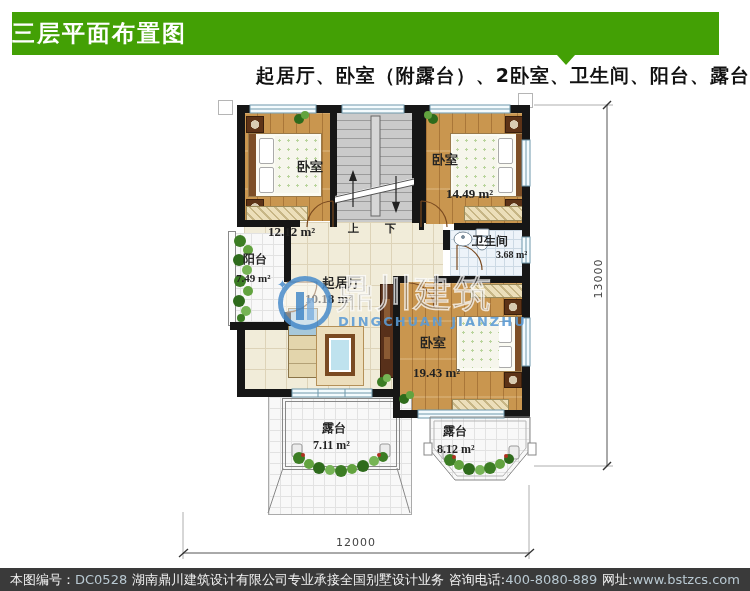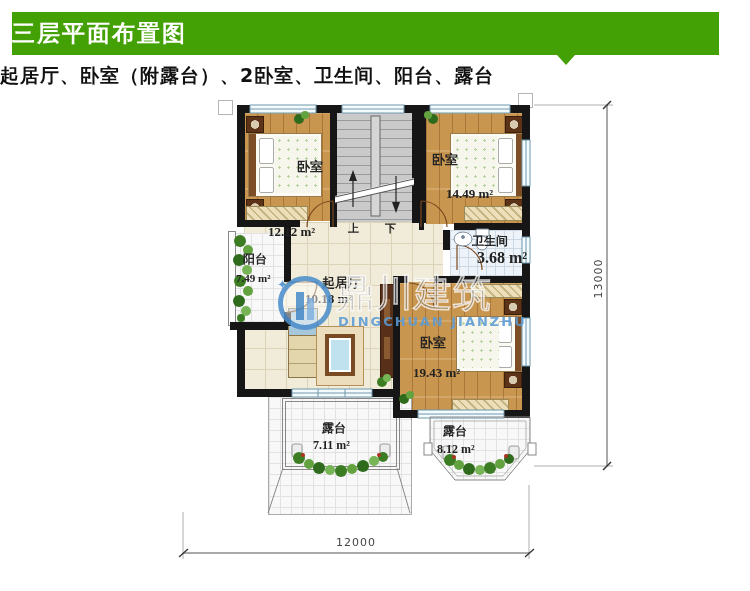--- a/index.html
+++ b/index.html
@@ -5,21 +5,21 @@
   html,body{margin:0;padding:0;background:#fff;}
   .stage{position:relative;width:750px;height:591px;background:#fff;overflow:hidden;
          font-family:"DejaVu Sans","Liberation Sans",sans-serif;}
   .abs{position:absolute;}
   
   .hdr-bar{left:12px;top:12px;width:707px;height:43px;background:#43a005;
            display:flex;align-items:center;justify-content:flex-start;z-index:10;}
   .hdr-title{color:#fff;font-size:23px;font-weight:bold;letter-spacing:2px;}
   .hdr-tri{left:557px;top:55px;width:0;height:0;border-left:9px solid transparent;
            border-right:9px solid transparent;border-top:10px solid #43a005;z-index:10;}
-  .subtitle{left:0;top:63px;width:750px;text-align:left;font-size:19px;font-weight:bold;
+  .subtitle{left:0;top:63px;width:750px;text-align:right;font-size:19px;font-weight:bold;
             color:#111;letter-spacing:1px;z-index:10;}
   
   .footer{left:0;top:568px;width:750px;height:23px;background:#3a3a3a;color:#f2f2f2;
           display:flex;align-items:center;justify-content:space-between;
           padding:0 10px;box-sizing:border-box;font-size:13px;z-index:10;white-space:nowrap;}
   .footer .val{color:#b9c9d2;}
   
   .fl{position:absolute;}
   .tile-cream{background-color:#f1ecd9;background-image:
       linear-gradient(#ddd3b8 1px,transparent 1px),
@@ -281,21 +281,21 @@
       <line x1="603" y1="109" x2="611" y2="101" stroke="#333" stroke-width="1.4"></line>
       <line x1="603" y1="470" x2="611" y2="462" stroke="#333" stroke-width="1.4"></line>
     </g>
   </svg>
 
   <div class="lbl" style="left:297px;top:158px;font-size:13px;">卧室</div>
   <div class="lbl" style="left:268px;top:185px;font-size:13px;margin-top:39px;">12.12 m²</div>
   <div class="lbl" style="left:432px;top:151px;font-size:13px;">卧室</div>
   <div class="lbl" style="left:446px;top:186px;font-size:13px;">14.49 m²</div>
   <div class="lbl" style="left:472px;top:233px;font-size:12px;">卫生间</div>
-  <div class="lbl" style="left:477px;top:249px;font-size:16px;">3.68 m²</div>
+  <div class="lbl" style="left:496px;top:249px;font-size:10px;">3.68 m²</div>
   <div class="lbl" style="left:243px;top:251px;font-size:12px;text-align:right;">阳台</div>
   <div class="lbl" style="left:236px;top:272px;font-size:11px;">7.49 m²</div>
   <div class="lbl" style="left:322px;top:274px;font-size:13px;">起居厅</div>
   <div class="lbl" style="left:305px;top:291px;font-size:13px;">10.18 m²</div>
   <div class="lbl" style="left:420px;top:334px;font-size:13px;">卧室</div>
   <div class="lbl" style="left:413px;top:365px;font-size:13px;">19.43 m²</div>
   <div class="lbl" style="left:322px;top:420px;font-size:12px;">露台</div>
   <div class="lbl" style="left:313px;top:438px;font-size:12px;">7.11 m²</div>
   <div class="lbl" style="left:443px;top:423px;font-size:12px;">露台</div>
   <div class="lbl" style="left:437px;top:442px;font-size:12px;">8.12 m²</div>
@@ -307,14 +307,26 @@
   <div class="abs wm">
     <div class="wm-circle">
       <div class="wm-b1"></div>
         <div class="wm-b2"></div>
       <div class="wm-star">✦</div>
     </div>
     <div class="wm-cn">鼎川建筑</div>
     <div class="wm-en">DINGCHUAN JIANZHU</div>
   </div>
 
+  <div class="abs footer">
+    <span>
+      <span>本图编号：</span><span class="val">DC0528</span>
+    </span>
+    <span>湖南鼎川建筑设计有限公司专业承接全国别墅设计业务</span>
+    <span>
+      <span>咨询电话:</span><span class="val">400-8080-889</span>
+    </span>
+    <span>
+      <span>网址:</span><span class="val">www.bstzcs.com</span>
+    </span>
+  </div>
 
 </div>
 
 </body></html>

